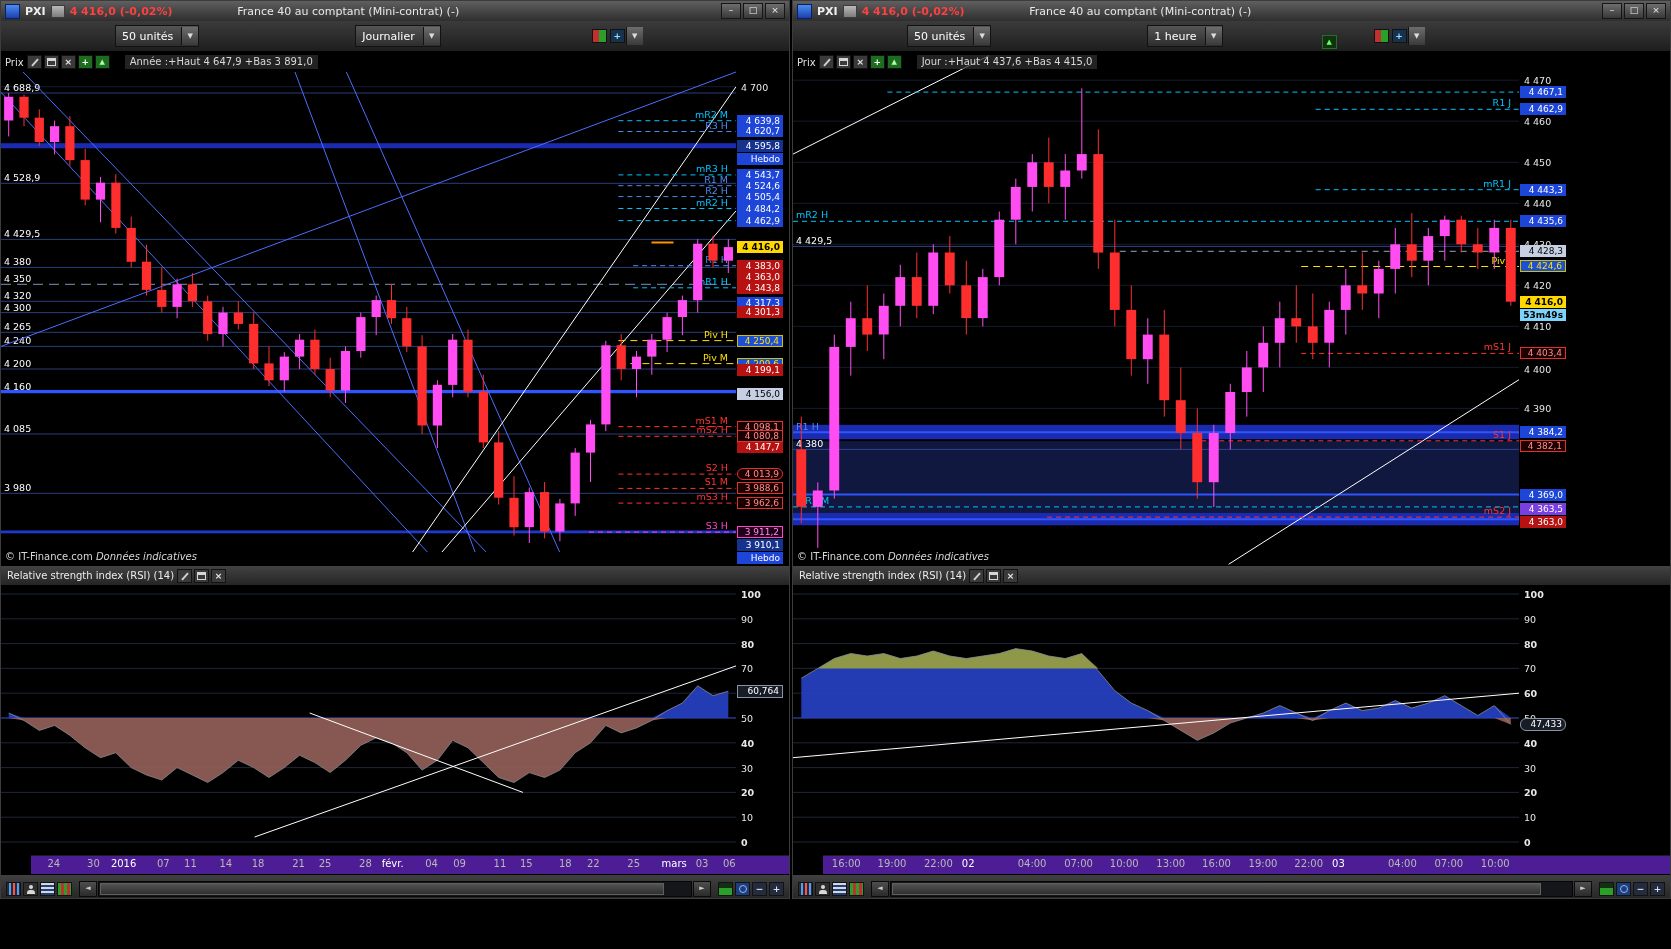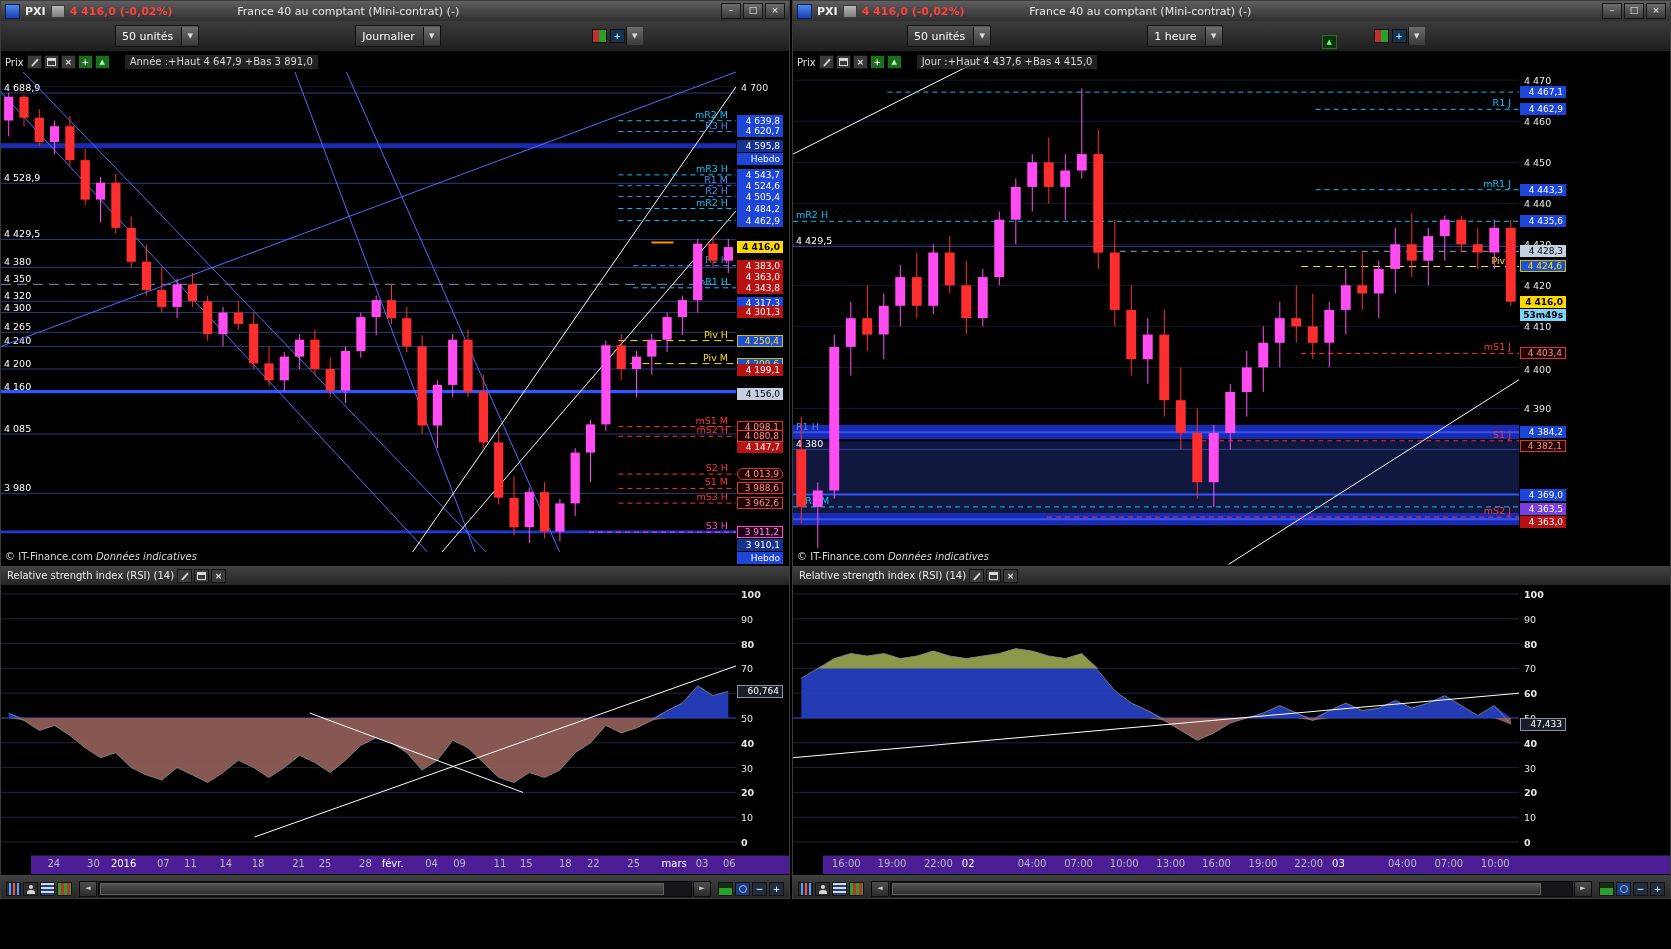--- a/index.html
+++ b/index.html
@@ -659,21 +659,21 @@
         <div class="tick" style="top: 27.8px; color: rgb(232, 232, 232); font-weight: normal;">90</div>
         <div class="tick" style="top: 52.6px; color: rgb(232, 232, 232); font-weight: bold;">80</div>
         <div class="tick" style="top: 77.4px; color: rgb(232, 232, 232); font-weight: normal;">70</div>
         <div class="tick" style="top: 102.2px; color: rgb(232, 232, 232); font-weight: bold;">60</div>
         <div class="tick" style="top: 127px; color: rgb(232, 232, 232); font-weight: normal;">50</div>
         <div class="tick" style="top: 151.8px; color: rgb(232, 232, 232); font-weight: bold;">40</div>
         <div class="tick" style="top: 176.6px; color: rgb(232, 232, 232); font-weight: normal;">30</div>
         <div class="tick" style="top: 201.4px; color: rgb(232, 232, 232); font-weight: bold;">20</div>
         <div class="tick" style="top: 226.2px; color: rgb(232, 232, 232); font-weight: normal;">10</div>
         <div class="tick" style="top: 251px; color: rgb(232, 232, 232); font-weight: bold;">0</div>
-        <div class="vchip" style="top: 132.366px;">47,433</div>
+        <div class="vchip" style="top: 132.366px; border-radius: 6px;">47,433</div>
       </div>
   </div>
   <div class="xaxis">
       <span class="xl" style="left: 23.232px;">16:00</span>
       <span class="xl" style="left: 68.97px;">19:00</span>
       <span class="xl" style="left: 115.434px;">22:00</span>
       <span class="xl b" style="left: 145.2px;">02</span>
       <span class="xl" style="left: 209.088px;">04:00</span>
       <span class="xl" style="left: 255.552px;">07:00</span>
       <span class="xl" style="left: 301.29px;">10:00</span>

